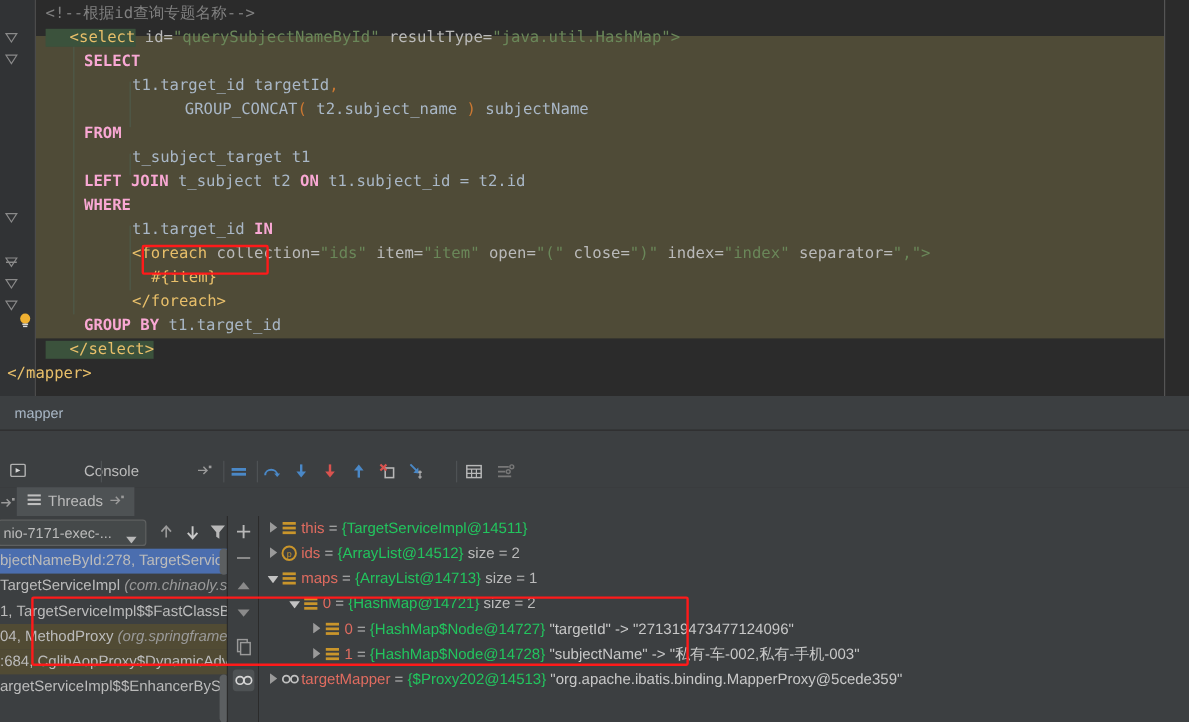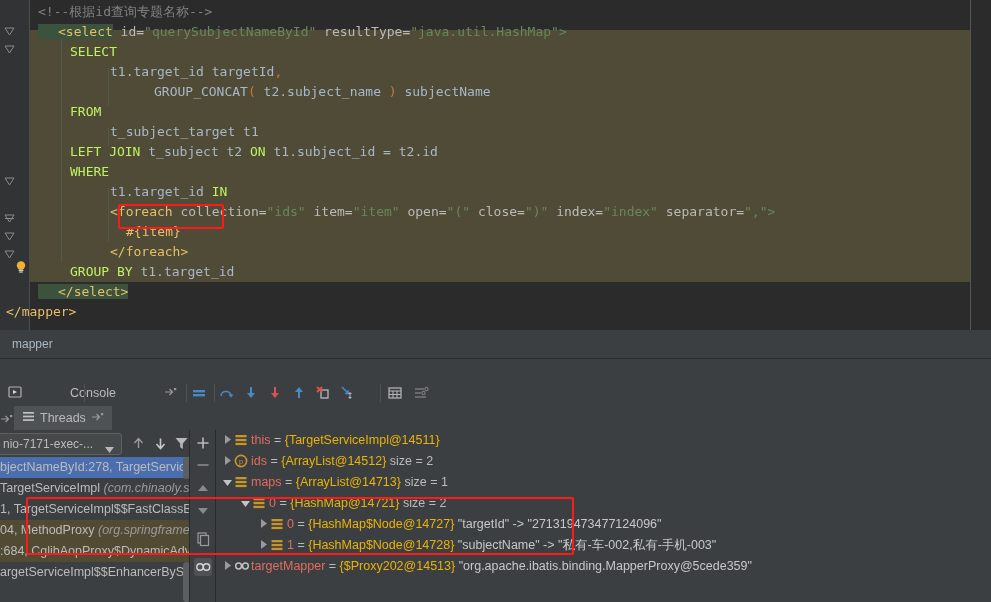--- a/index.html
+++ b/index.html
@@ -25,21 +25,21 @@
     font-family:"DejaVu Sans Mono","Liberation Mono",monospace;
     font-size:13px;line-height:20px;white-space:pre;}
   .ln{position:absolute;left:0;height:20px;white-space:pre;}
 
   
   .t-cmt{color:#808080;}
   .t-tag{color:#e8bf6a;}
   .t-brk{color:#6a8759;}
   .t-attr{color:#bababa;}
   .t-str{color:#6a8759;}
-  .t-kw{color:#bef264;font-weight:normal;}
+  .t-kw{color:#f9a8d4;font-weight:bold;}
   .t-plain{color:#a9b7c6;}
   .t-punct{color:#cc7832;}
   .hl-selbg{background:#3b523c;padding-left:20px;}
 
   
   .iguide{position:absolute;width:1px;background:#4f5a4a;}
 
   
   .fold{position:absolute;left:4px;width:11px;height:11px;}
   .fold svg{display:block;}
@@ -89,21 +89,21 @@
   .vtool .vb.active{background:#4e5254;border-radius:3px;}
   .vtool-sep{position:absolute;left:215px;top:50px;width:1px;height:172px;background:#2b2b2b;}
 
   
   .vars{position:absolute;left:216px;top:50px;width:775px;height:172px;background:#3c3f41;overflow:hidden;}
   .vrow{position:relative;height:21px;line-height:21px;white-space:nowrap;font-size:12.5px;}
   .arrow{display:inline-block;width:13px;text-align:center;color:#9a9a9a;vertical-align:middle;}
   .vicon{display:inline-block;width:14px;height:14px;vertical-align:-3px;margin-right:3px;}
   .vname{color:#e06c60;}
   .veq{color:#bbbbbb;}
-  .vtype{color:#eab308;}
+  .vtype{color:#22c55e;}
   .vval{color:#c8c8c8;}
   .vsize{color:#bbbbbb;}
   .ind0{padding-left:5px;}
   .ind1{padding-left:23px;}
   .ind2{padding-left:41px;}
 </style>
 </head>
 <body>
 
 <div class="app">

